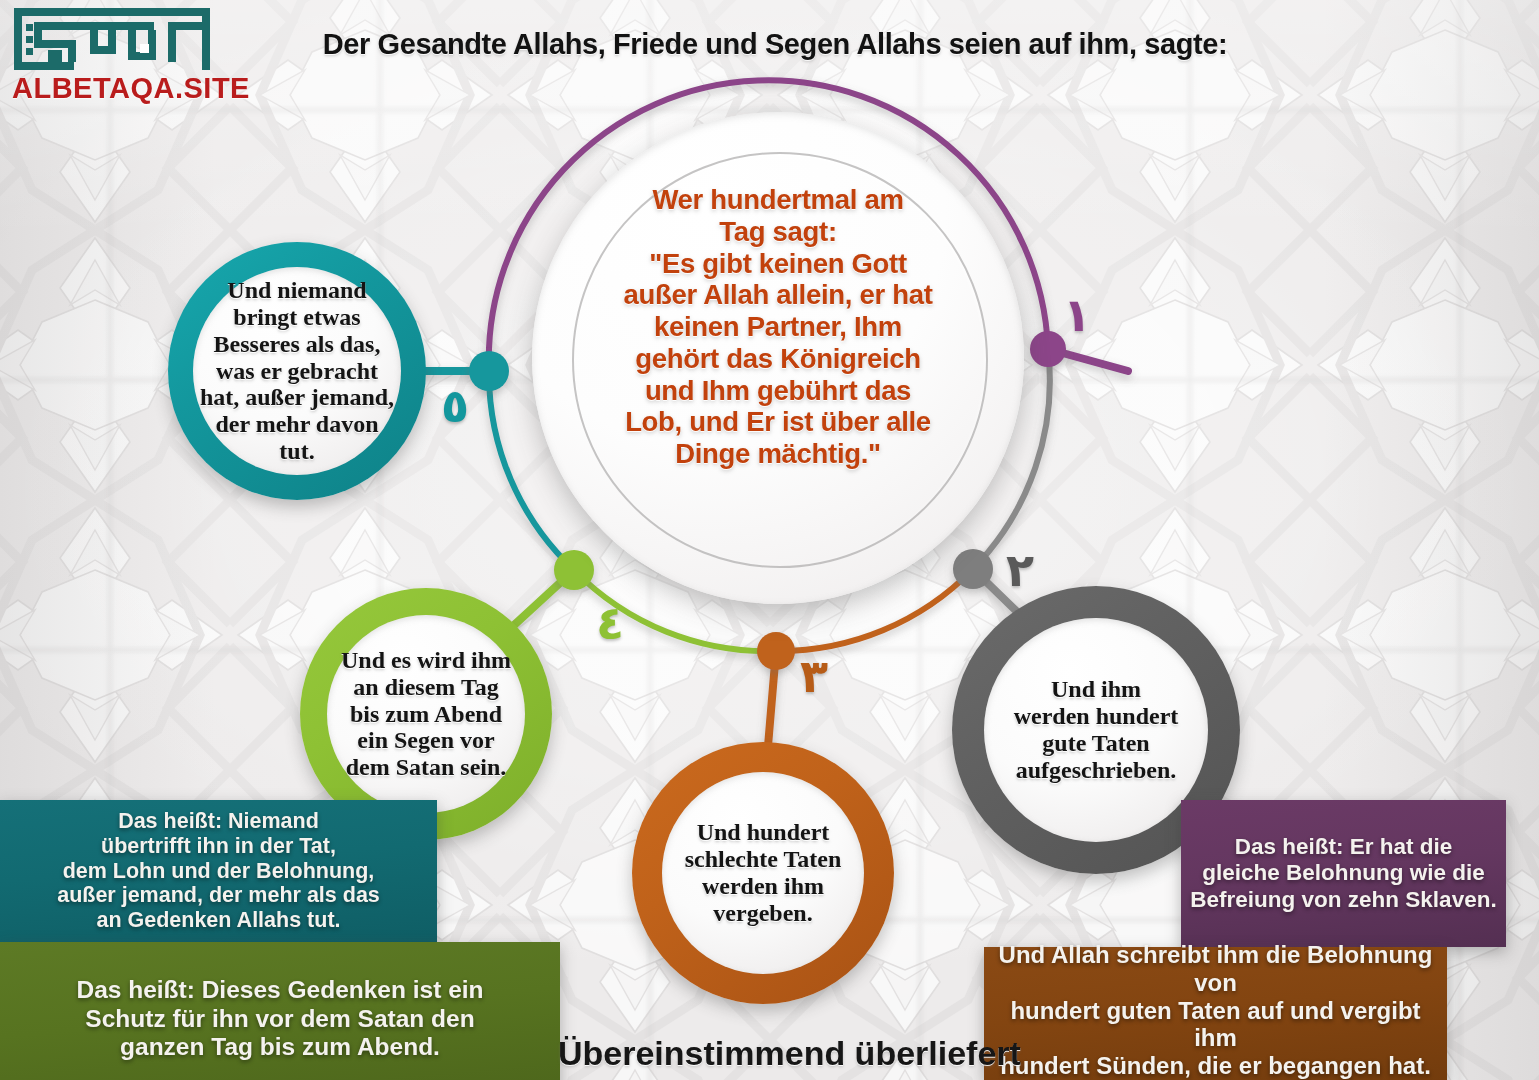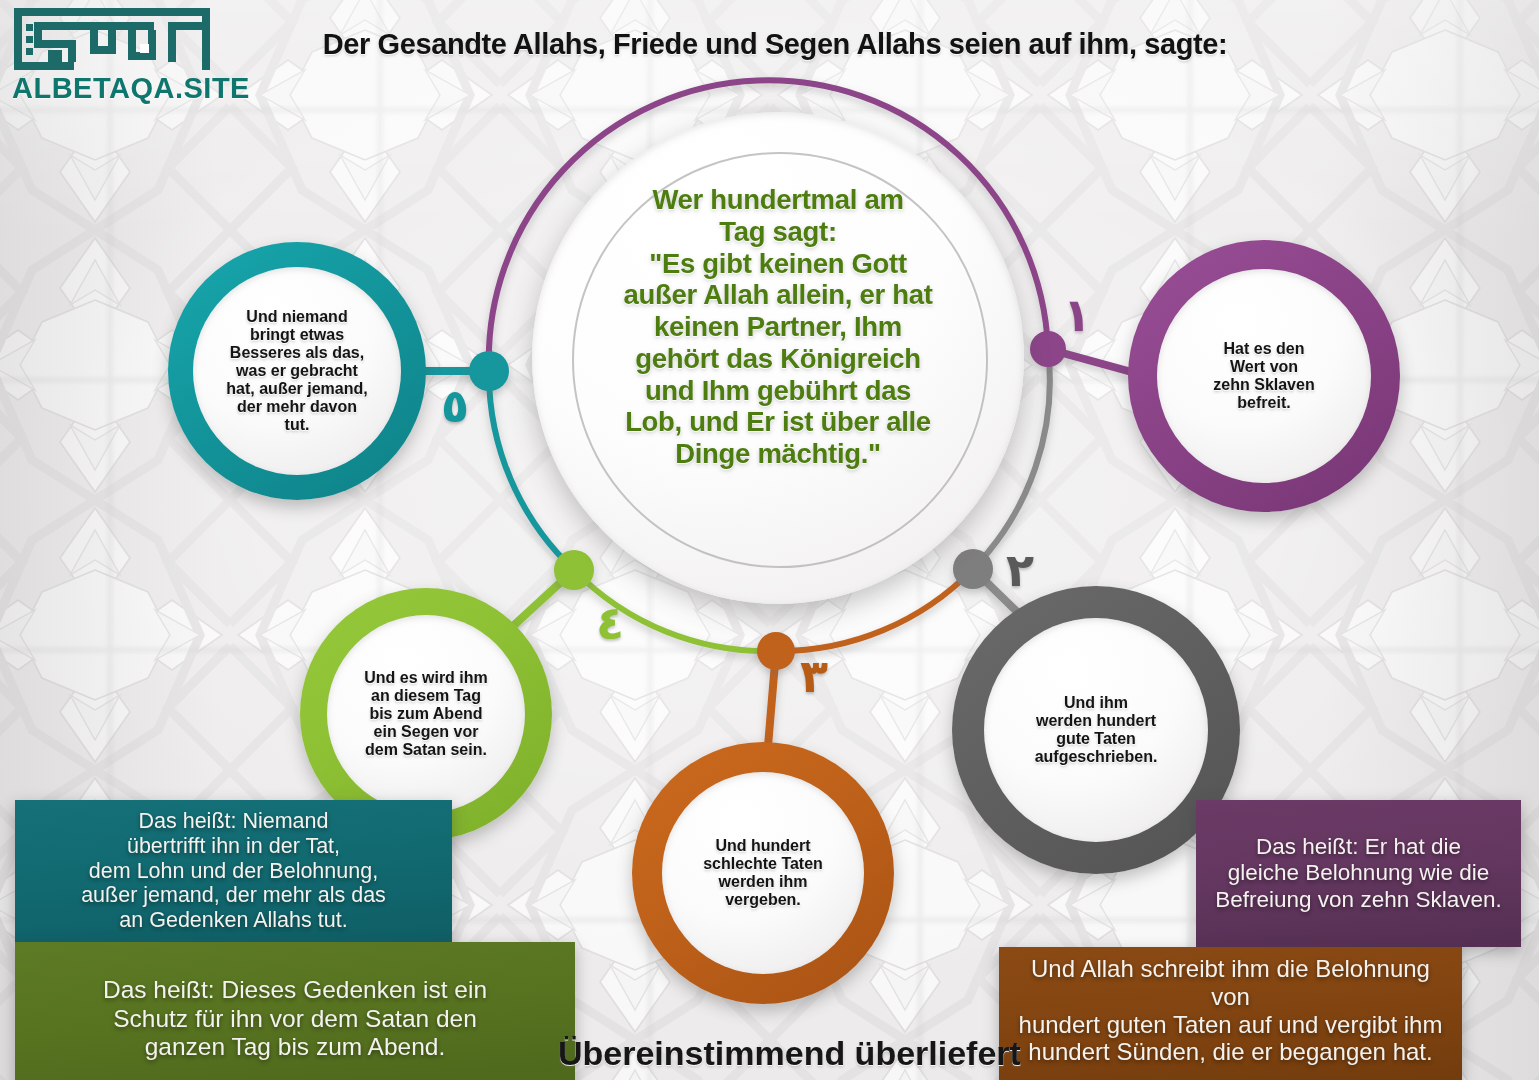--- a/index.html
+++ b/index.html
@@ -65,21 +65,21 @@
     height: 100px;
   }
   .logo-mark { position: absolute; left: 4px; top: 0; }
   .logo-text {
     position: absolute;
     left: 4px;
     top: 66px;
     font-size: 29px;
     font-weight: bold;
     letter-spacing: 0.5px;
-    color: #0f766e;
+    color: #b91c1c;
     text-shadow: 0 1px 1px rgba(255,255,255,0.8);
   }
 
   
   .connectors {
     position: absolute;
     inset: 0;
     pointer-events: none;
   }
 
@@ -138,28 +138,28 @@
     box-shadow: inset 0 2px 5px rgba(255,255,255,0.9);
   }
   #center-ring .center-text {
     position: absolute;
     left: 78px; top: 96px;
     width: 384px;
     text-align: center;
     font-size: 27.5px;
     font-weight: bold;
     line-height: 1.155;
-    color: #4d7c0f;
+    color: #c2410c;
     text-shadow: 0 1px 0 rgba(255,255,255,0.9), 0 2px 4px rgba(120,120,120,0.40);
     white-space: pre-line;
     letter-spacing: -0.3px;
   }
 
   
-  .sat .ring-inner .txt { font-size: 16px; }
+  .sat .ring-inner .txt { font-size: 24px; font-family: Liberation Serif, serif; }
 
   #ring-teal   { left: 168px;  top: 242px; width: 258px; height: 258px;
                  background: linear-gradient(145deg, #17a8ae 0%, #13979d 40%, #0e8187 100%); }
   #ring-teal .ring-inner { left: 25px; top: 25px; width: 208px; height: 208px; }
 
   #ring-purple { left: 1128px; top: 240px; width: 272px; height: 272px;
                  background: linear-gradient(145deg, #9a4f96 0%, #8c4489 40%, #773674 100%); }
   #ring-purple .ring-inner { left: 29px; top: 29px; width: 214px; height: 214px; }
 
   #ring-green  { left: 300px;  top: 588px; width: 252px; height: 252px;
@@ -176,26 +176,25 @@
 
   
   .banner {
     position: absolute;
     box-sizing: border-box;
     display: flex;
     align-items: center;
     justify-content: center;
     text-align: center;
     color: #f4f2ee;
-    font-weight: normal;
+    font-weight: bold;
     line-height: 1.16;
     white-space: pre-line;
     text-shadow: 0 2px 4px rgba(0,0,0,0.45);
     box-shadow: 0 5px 14px rgba(60,60,60,0.35);
-    margin-left: 15px;
   }
   #banner-teal {
     left: 0; top: 800px; width: 437px; height: 142px;
     font-size: 21.5px;
     background: linear-gradient(175deg, #157078 0%, #126a71 45%, #0f5e65 100%);
     padding: 0 10px;
   }
   #banner-green {
     left: 0; top: 942px; width: 560px; height: 162px;
     font-size: 24.5px;
@@ -375,28 +374,20 @@
       <div class="txt">Und niemand
 bringt etwas
 Besseres als das,
 was er gebracht
 hat, außer jemand,
 der mehr davon
 tut.</div>
     </div>
   </div>
 
-  <div class="ring sat" id="ring-purple">
-    <div class="ring-inner">
-      <div class="txt">Hat es den
-Wert von
-zehn Sklaven
-befreit.</div>
-    </div>
-  </div>
 
   <div class="ring sat" id="ring-green">
     <div class="ring-inner">
       <div class="txt">Und es wird ihm
 an diesem Tag
 bis zum Abend
 ein Segen vor
 dem Satan sein.</div>
     </div>
   </div>

